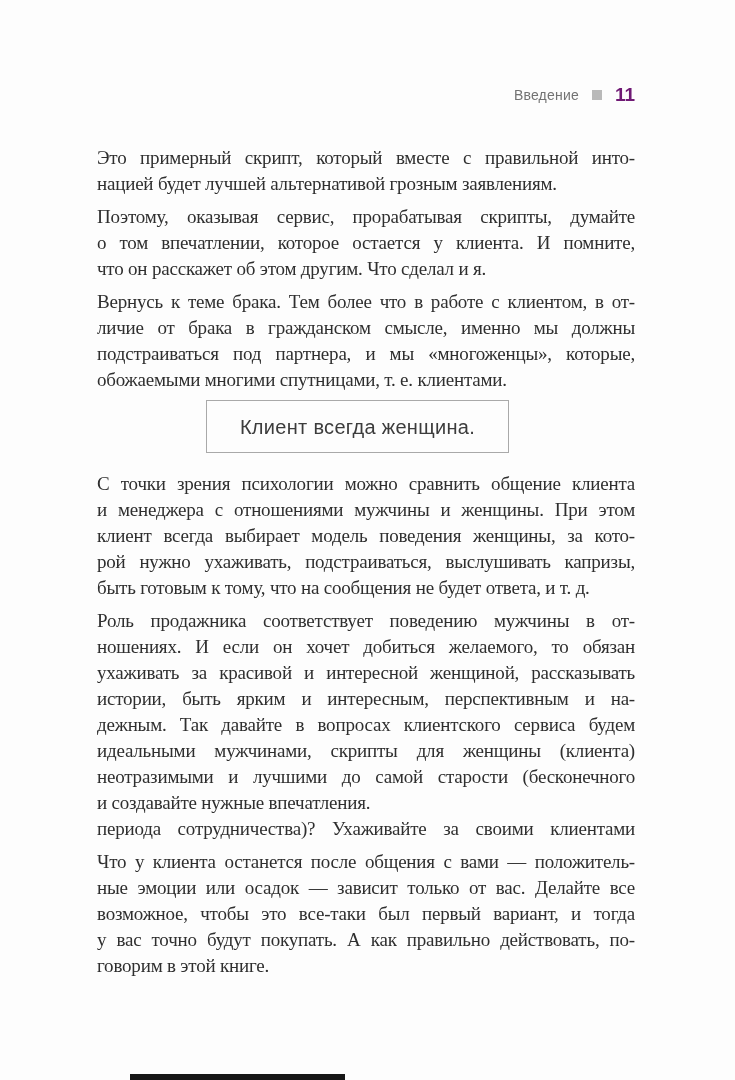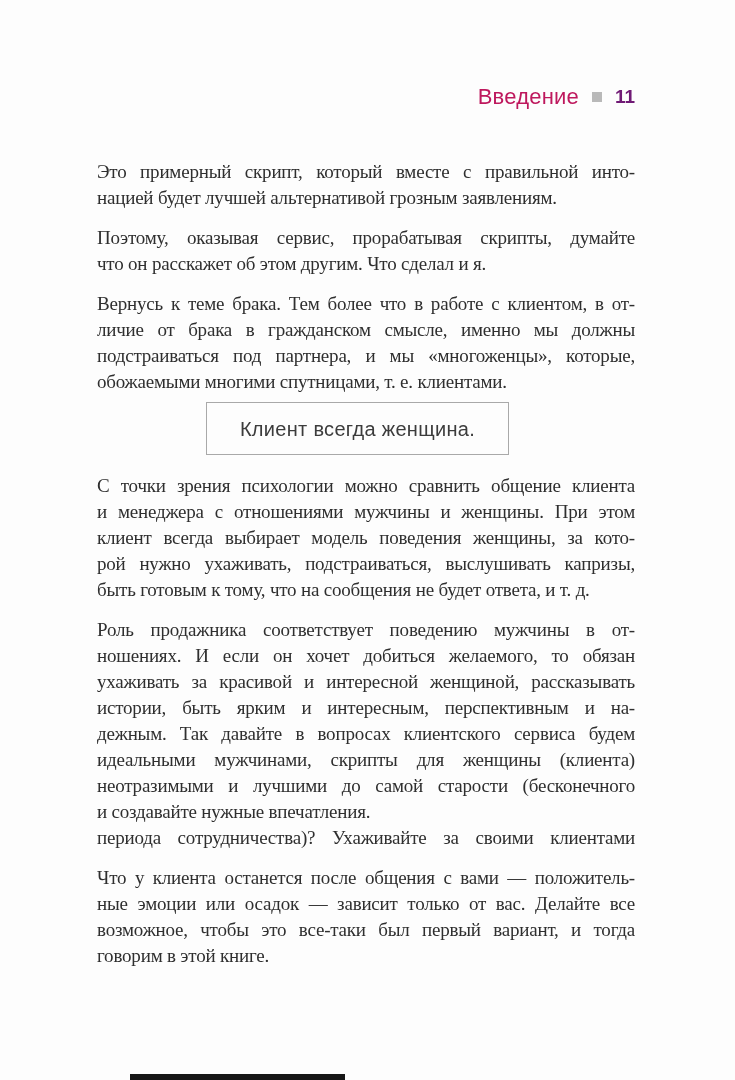--- a/index.html
+++ b/index.html
@@ -25,22 +25,22 @@
     top: 84px;
     left: 97px;
     right: 100px;
     display: flex;
     justify-content: flex-end;
     align-items: center;
     gap: 13px;
     font-family: "Liberation Sans", "DejaVu Sans", sans-serif;
   }
   .chapter-title {
-    color: #be185d;
-    font-size: 22px;
+    color: #737373;
+    font-size: 14px;
     letter-spacing: 0.2px;
   }
   .square-bullet {
     display: inline-block;
     width: 10px;
     height: 10px;
     background: #b9b9b9;
   }
   .page-number {
     color: #701a75;
@@ -52,21 +52,21 @@
     position: absolute;
     top: 145px;
     left: 97px;
     width: 538px;
     color: #2f2f2f;
     font-size: 19px;
     line-height: 26px;
     letter-spacing: -0.2px;
   }
   .para {
-    margin: 14px 0 7px 0;
+    margin: 0 0 7px 0;
   }
   .line {
     text-align: justify;
     text-align-last: justify;
   }
   .line.last {
     text-align-last: left;
   }
   
   .callout {
@@ -107,20 +107,21 @@
     <span class="page-number">11</span>
   </header>
 
   <main class="content" id="content">
       <div class="para">
         <div class="line">Это примерный скрипт, который вместе с правильной инто-</div>
         <div class="line last">нацией будет лучшей альтернативой грозным заявлениям.</div>
       </div>
       <div class="para">
         <div class="line">Поэтому, оказывая сервис, прорабатывая скрипты, думайте</div>
+        <div class="line">о том впечатлении, которое остается у клиента. И помните,</div>
         <div class="line last">что он расскажет об этом другим. Что сделал и я.</div>
       </div>
       <div class="para">
         <div class="line">Вернусь к теме брака. Тем более что в работе с клиентом, в от-</div>
         <div class="line">личие от брака в гражданском смысле, именно мы должны</div>
         <div class="line">подстраиваться под партнера, и мы «многоженцы», которые,</div>
         <div class="line last">обожаемыми многими спутницами, т. е. клиентами.</div>
       </div>
       <div class="callout">
         <span class="callout-text">Клиент всегда женщина.</span>
@@ -140,19 +141,20 @@
         <div class="line">дежным. Так давайте в вопросах клиентского сервиса будем</div>
         <div class="line">идеальными мужчинами, скрипты для женщины (клиента)</div>
         <div class="line">неотразимыми и лучшими до самой старости (бесконечного</div>
         <div class="line last">и создавайте нужные впечатления.</div>
         <div class="line">периода сотрудничества)? Ухаживайте за своими клиентами</div>
       </div>
       <div class="para">
         <div class="line">Что у клиента останется после общения с вами — положитель-</div>
         <div class="line">ные эмоции или осадок — зависит только от вас. Делайте все</div>
         <div class="line">возможное, чтобы это все-таки был первый вариант, и тогда</div>
+        <div class="line">у вас точно будут покупать. А как правильно действовать, по-</div>
         <div class="line last">говорим в этой книге.</div>
       </div>
     </main>
 
   <div class="bottom-bar"></div>
 
 </div>
 
 </body></html>

